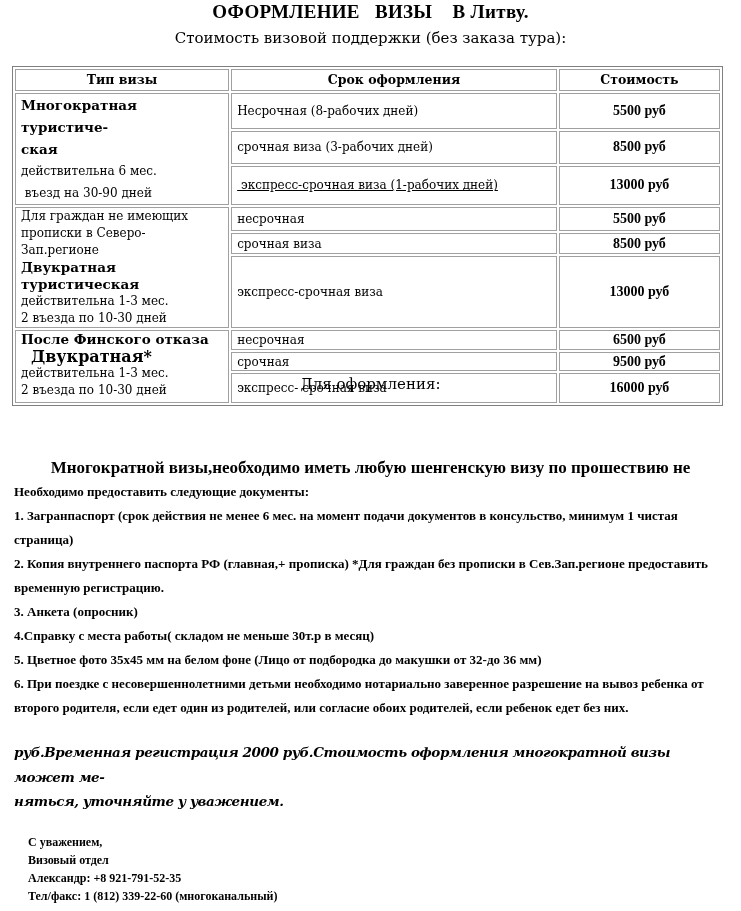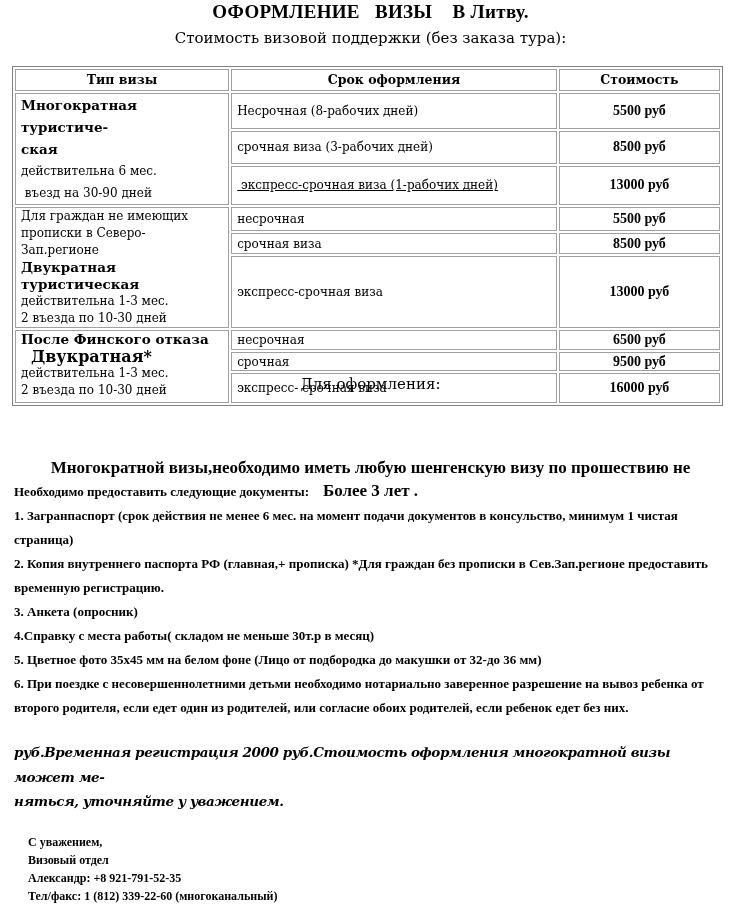--- a/index.html
+++ b/index.html
@@ -95,21 +95,20 @@
       <td style="height:28px;">экспресс- срочная виза</td>
       <td class="price">16000 руб</td>
     </tr>
   </tbody>
 </table>
 
 <div class="sec2">Для оформления:</div>
 
 <div class="notice">
   <div>Многократной визы,необходимо иметь любую шенгенскую визу по прошествию не</div>
-  <div>Более 3 лет .</div>
 </div>
 
 <div class="docs">
   <div>Необходимо предоставить следующие документы:</div>
   <div>1. Загранпаспорт (срок действия не менее 6 мес. на момент подачи документов в консульство, минимум 1 чистая страница)</div>
   <div>2. Копия внутреннего паспорта РФ (главная,+ прописка) *Для граждан без прописки в Сев.Зап.регионе предоставить временную регистрацию.</div>
   <div>3. Анкета (опросник)</div>
   <div>4.Справку с места работы( складом не меньше 30т.р в месяц)</div>
   <div>5. Цветное фото 35х45 мм на белом фоне (Лицо от подбородка до макушки от 32-до 36 мм)</div>
   <div>6. При поездке с несовершеннолетними детьми необходимо нотариально заверенное разрешение на вывоз ребенка от второго родителя, если едет один из родителей, или согласие обоих родителей, если ребенок едет без них.</div>

